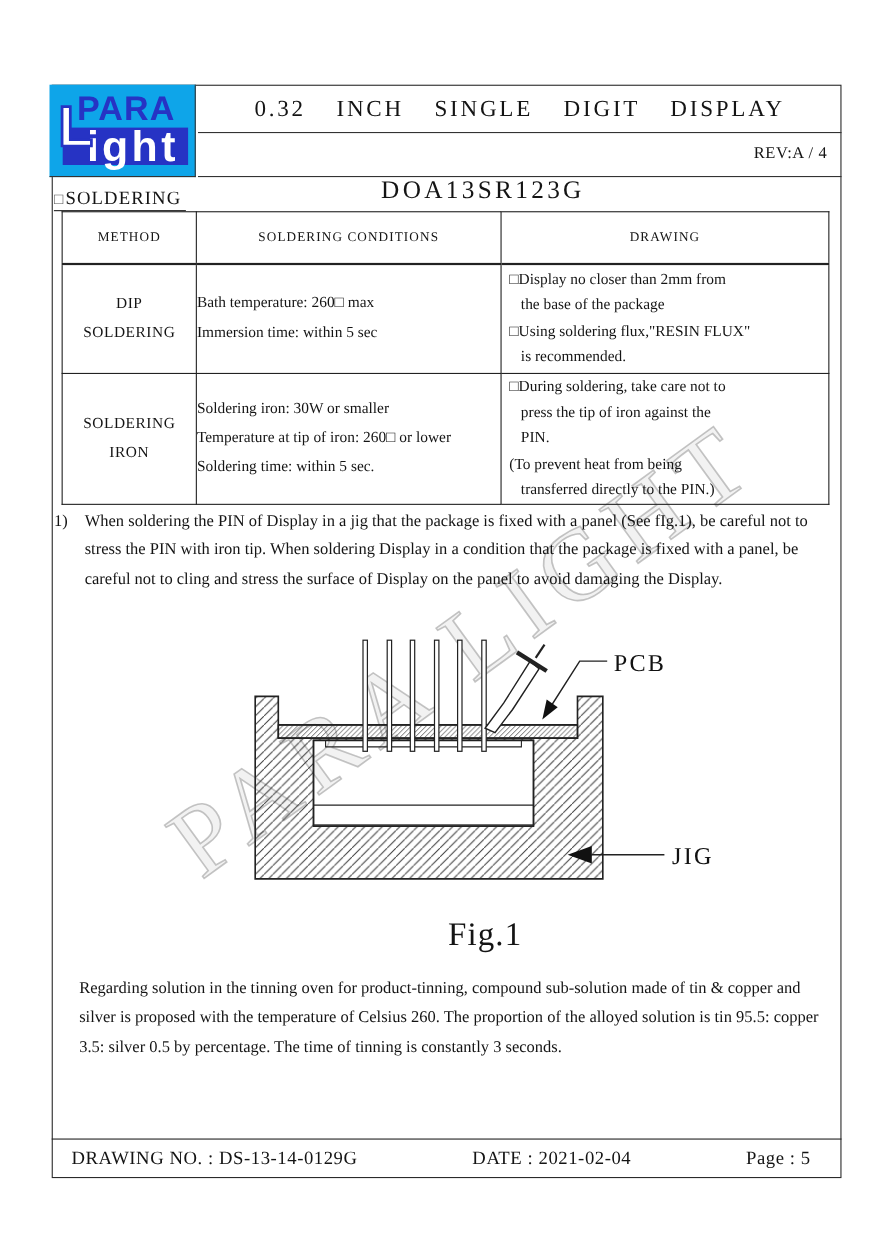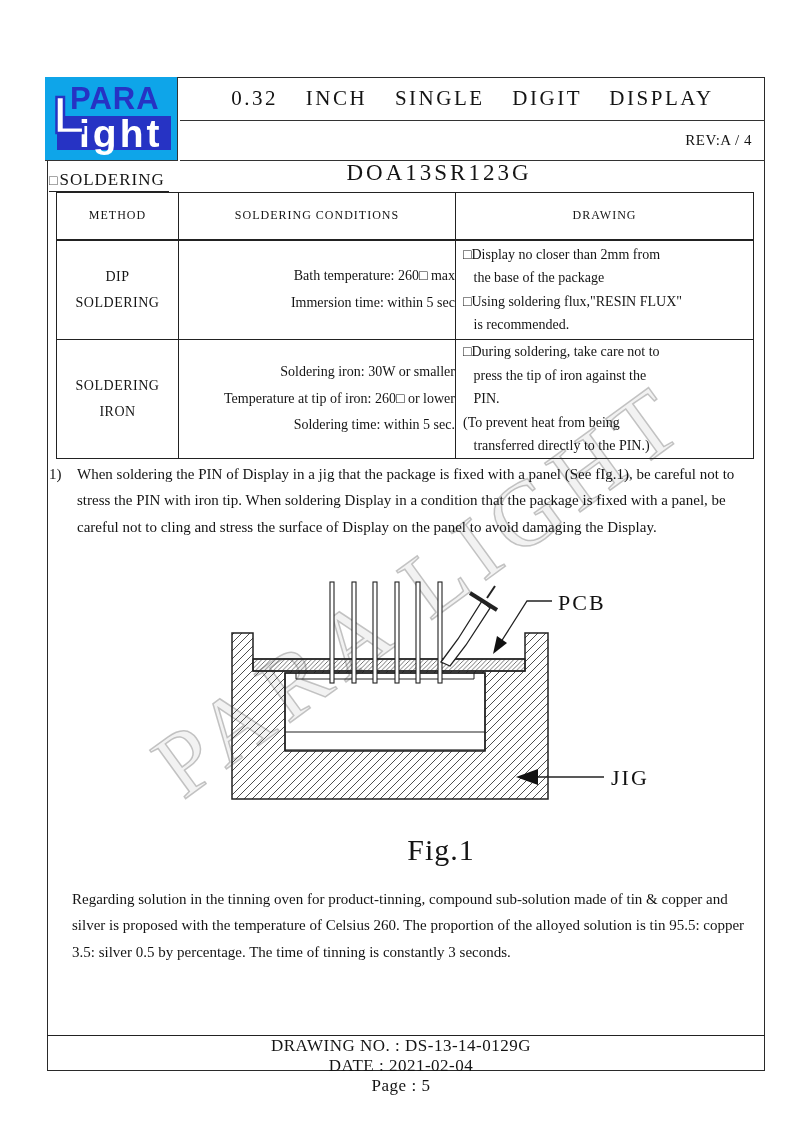--- a/index.html
+++ b/index.html
@@ -77,21 +77,21 @@
     font-size: 14px;
   }
   table.soldering td, table.soldering th {
     border: 1.2px solid #222; vertical-align: middle; font-weight: normal;
   }
   table.soldering thead tr { height: 47px; }
   table.soldering thead th { font-size: 12px; letter-spacing: 1px; border-bottom-width: 2.2px; text-align: center; }
   tr.row-dip { height: 100px; }
   tr.row-iron { height: 117px; }
   td.method { text-align: center; white-space: pre; line-height: 26px; letter-spacing: 0.5px; }
-  td.conditions { text-align: right; white-space: pre; line-height: 26.5px; }
+  td.conditions { text-align: left; white-space: pre; line-height: 26.5px; }
   td.remark { text-align: left; white-space: pre; line-height: 23.5px; padding-left: 7px; }
   
   .note {
     position: absolute; left: 49px; top: 461px; width: 712px;
     display: grid; grid-template-columns: 28px 1fr;
     font-size: 15px; line-height: 26.3px;
   }
   
   .figure-svg { position: absolute; left: 200px; top: 555px; }
   .figure-caption {
@@ -101,21 +101,21 @@
   
   .tinning {
     position: absolute; left: 72px; top: 886px; width: 688px;
     font-size: 15px; line-height: 26.3px; white-space: pre-line;
   }
   
   .footer {
     position: absolute; left: 47px; top: 1035px; width: 718px; height: 36px;
     border-top: 1.2px solid #222;
     display: flex; align-items: center; justify-content: space-between;
-    padding: 0 28px 2px 18px; font-size: 17px; letter-spacing: 0.5px; flex-direction: column;
+    padding: 0 28px 2px 18px; font-size: 17px; letter-spacing: 0.5px;
   }
 </style>
 </head>
 <body>
 
 <div class="page">
 
   <div class="watermark">PARA LIGHT</div>
 
   <div class="frame"></div>

